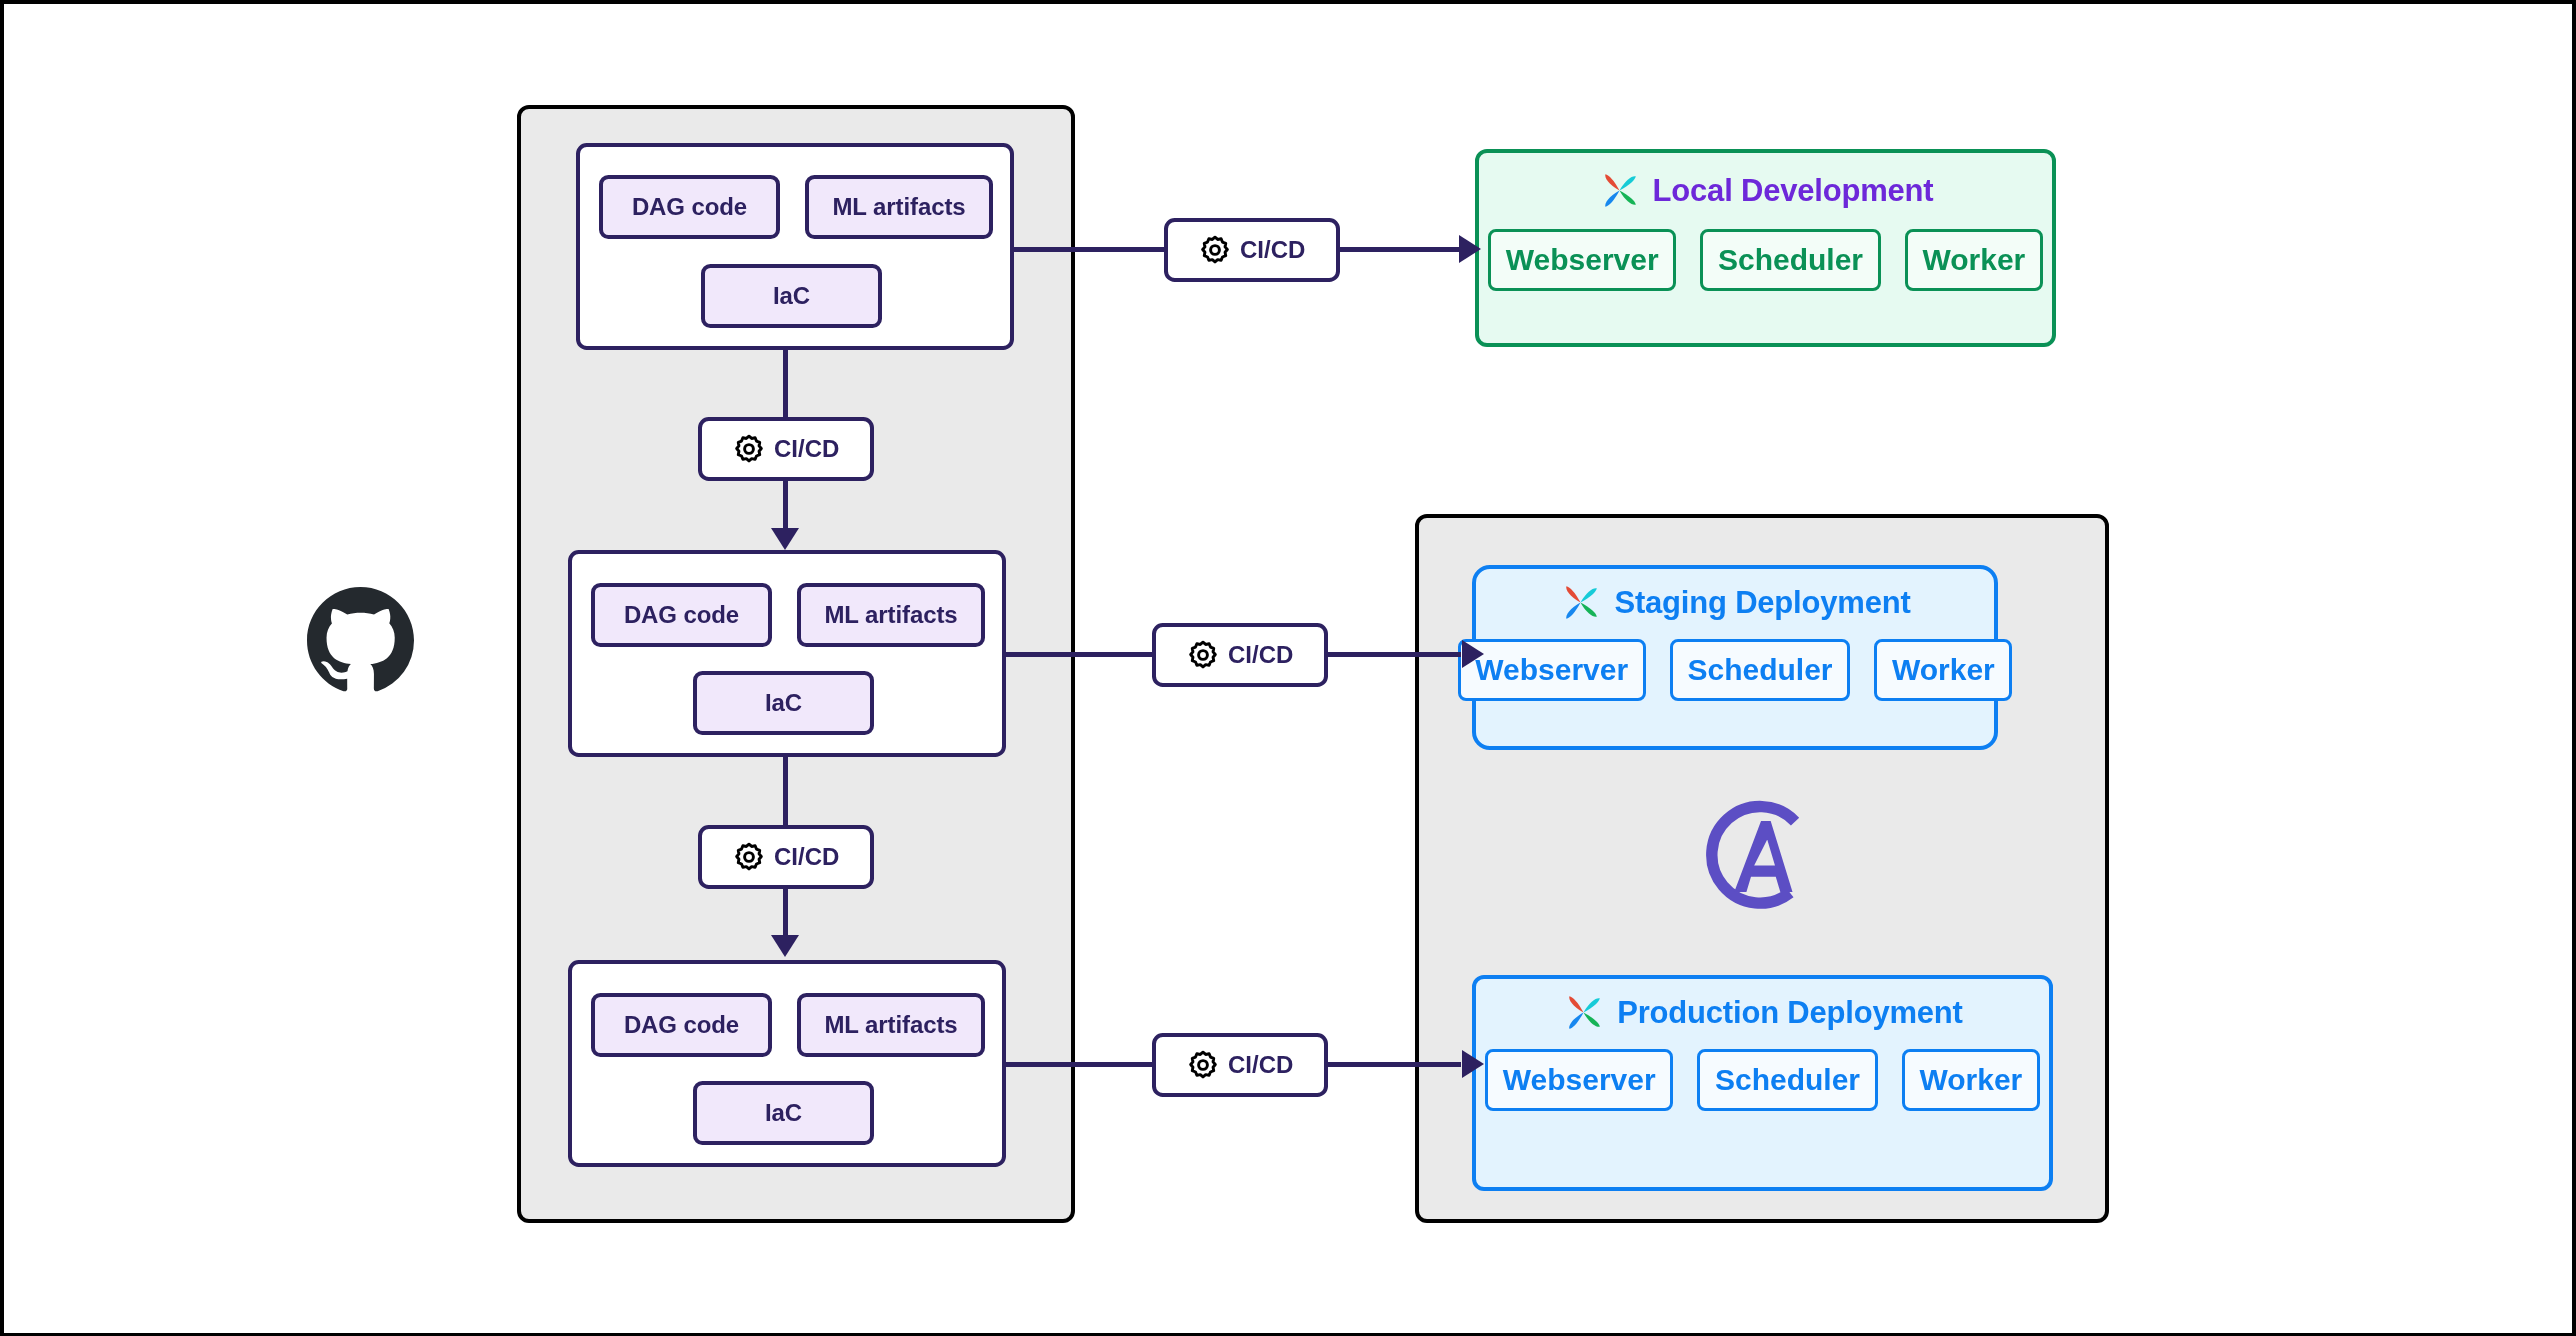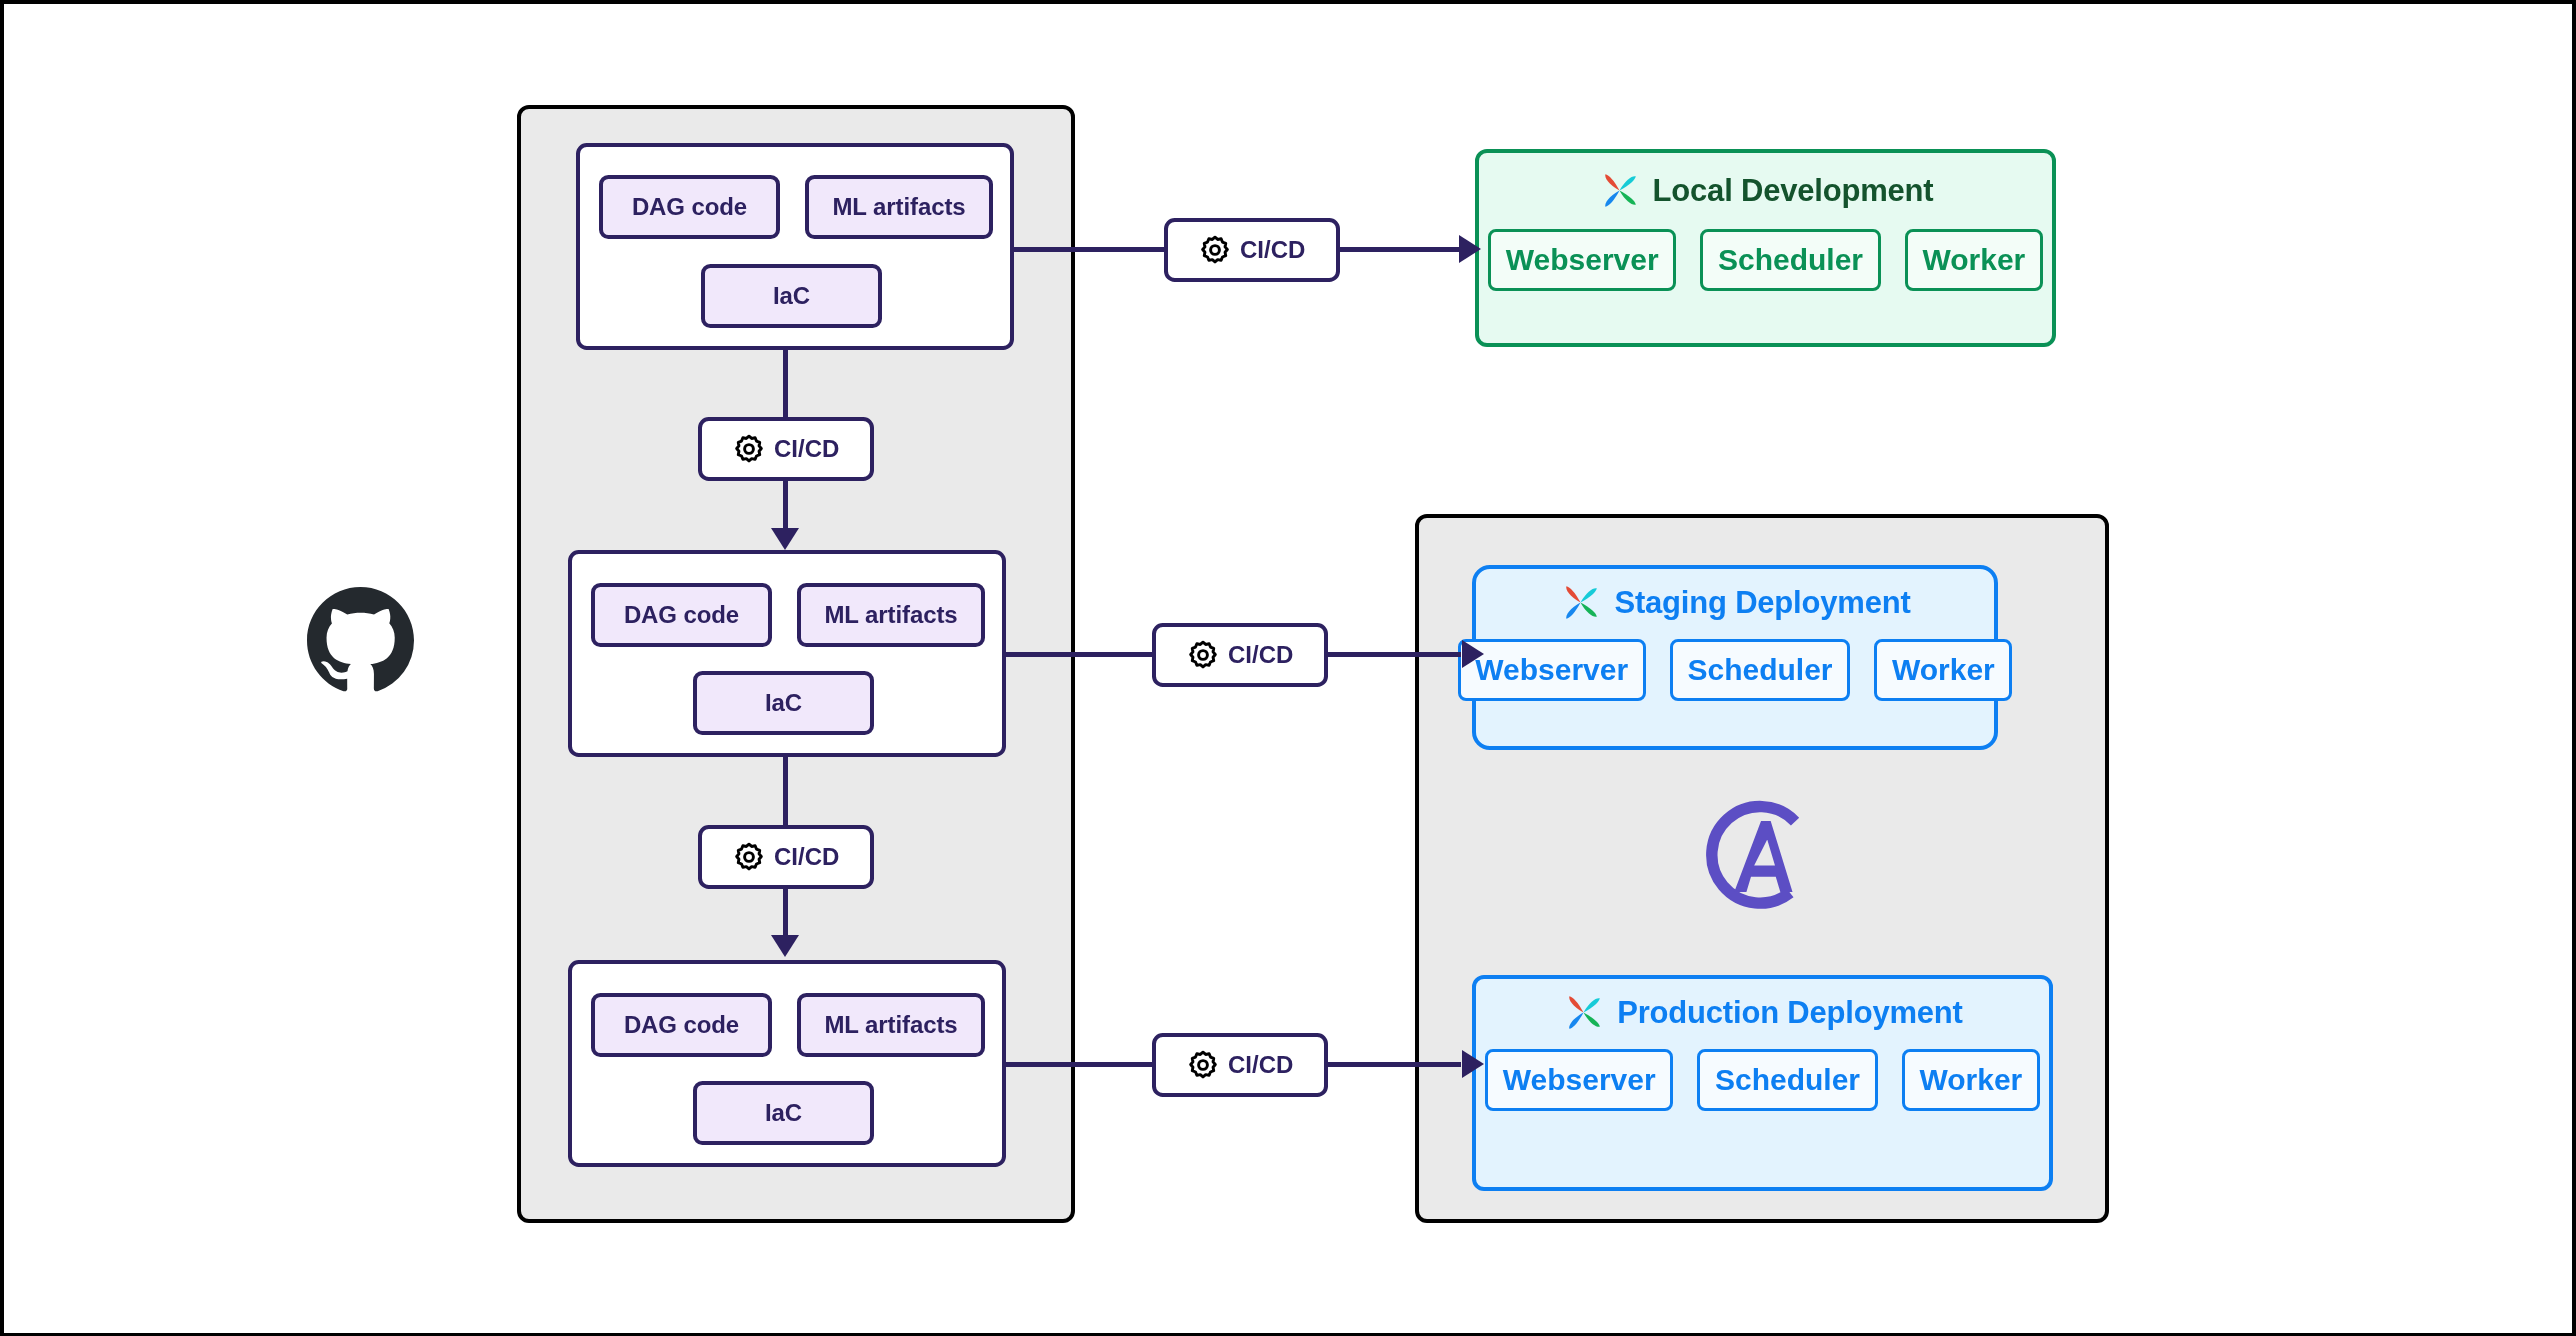--- a/index.html
+++ b/index.html
@@ -116,21 +116,21 @@
     font-size: 30px;
     display: flex;
     align-items: center;
     justify-content: center;
     padding: 0 14.7px;
     height: 56px;
   }
 
   
   .env-green { background: #e6faf1; border-color: #0a9156; }
-  .env-green .env-title { color: #14532d; }
+  .env-green .env-title { color: #6d28d9; }
   .env-green .service-chip { background: #f3fdf8; border-color: #0a9156; color: #0a9156; }
 
   
   .env-blue { background: #e3f3fe; border-color: #0d7ff2; }
   .env-blue .env-title { color: #0d7ff2; }
   .env-blue .service-chip { background: #f6fbff; border-color: #0d7ff2; color: #0d7ff2; }
 
   
   .airflow-logo { width: 43px; height: 43px; flex: 0 0 43px; display: block; }
   .github-logo  { width: 107px; height: 107px; display: block; }

